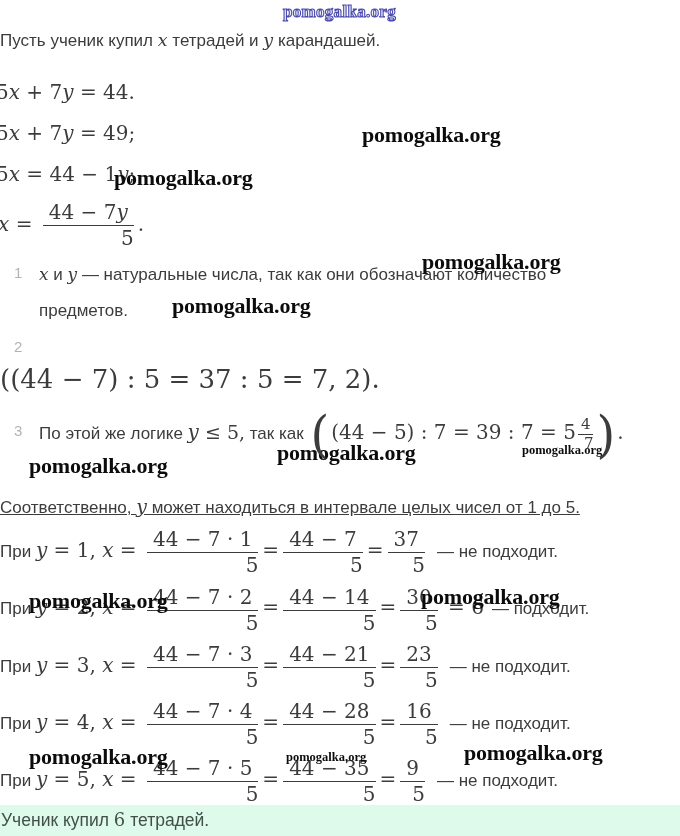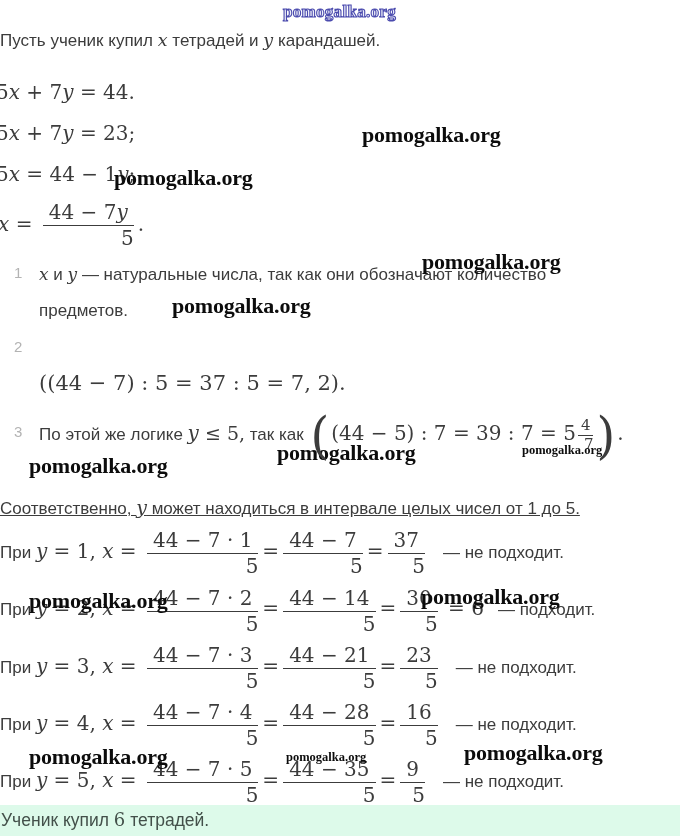--- a/index.html
+++ b/index.html
@@ -24,32 +24,32 @@
   
   .eq-frac{margin-top:14px;margin-left:-2px;font-family:"DejaVu Serif",serif;font-size:20px;line-height:48px;}
   
   .olist{margin-top:12px;}
   .oitem{display:flex;margin-top:0;}
   .oitem .onum{width:25px;padding-left:14px;flex:none;color:#b3b3b3;font-size:15px;padding-top:2px;}
   .oitem .obody{width:575px;font-size:17px;}
   .item1 .obody{line-height:36px;margin-top:-6px;}
   .item2{margin-top:7px;}
   .item3{margin-top:10px;}
-  .oformula{padding-left:39px;margin-top:16px;font-family:"DejaVu Serif",serif;font-size:21px;}
+  .oformula{margin-top:9px;font-family:"DejaVu Serif",serif;font-size:26px;}
   .item3row{line-height:56px;white-space:nowrap;}
   .bigp{font-family:"DejaVu Serif",serif;font-size:48px;font-weight:400;vertical-align:middle;
         display:inline-block;line-height:0.9;transform:scaleY(1.05);margin:0 2px;}
   
   .interval{margin-top:33px;font-size:17px;text-decoration:underline;}
   
   .cases{margin-top:7px;}
   .case-row{line-height:50px;white-space:nowrap;margin-top:5px;}
   .case-row .sans{font-size:17px;}
   .case-row .mi,.case-row .mn{font-size:20px;}
-  .verdict{margin-left:14px;}
+  .verdict{margin-left:8px;}
   
   .conclusion{margin-top:10px;font-size:17px;}
   
   .answer-bar{position:absolute;left:0;bottom:0;width:680px;height:31px;background:#ddfaea;
               color:#43504a;font-size:17.5px;line-height:30px;padding-left:1px;}
   .answer-bar .mn{font-size:18px;color:#43504a;}
   
   .wm{position:absolute;font-weight:700;color:#0c0c0c;white-space:nowrap;
       font-family:Liberation Serif, serif;font-size:22px;letter-spacing:-0.2px;}
   .wm-sm{font-size:12.5px;font-weight:600;letter-spacing:0;}
@@ -76,21 +76,21 @@
   <span class="wm" style="left:464px;top:740px;">pomogalka.org</span>
 
   <div class="intro">
     <span class="sans">Пусть ученик купил </span><span class="mi">x</span><span class="sans"> тетрадей и </span><span class="mi">y</span><span class="sans"> карандашей.</span>
   </div>
 
   <div class="eq eq1">
     <span class="mn">5</span><span class="mi">x</span><span class="mn"> + 7</span><span class="mi">y</span><span class="mn"> = 44.</span>
   </div>
   <div class="eq eqn">
-    <span class="mn">5</span><span class="mi">x</span><span class="mn"> + 7</span><span class="mi">y</span><span class="mn"> = 23;</span>
+    <span class="mn">5</span><span class="mi">x</span><span class="mn"> + 7</span><span class="mi">y</span><span class="mn"> = 49;</span>
   </div>
   <div class="eq eqn">
     <span class="mn">5</span><span class="mi">x</span><span class="mn"> = 44 − 1</span><span class="mi">y</span><span class="mn">;</span>
   </div>
 
   <div class="eq-frac">
     <span class="mi">x</span><span class="mn"> = </span><span class="frac"><span class="num"><span class="mn">44 − 7</span><span class="mi">y</span></span><span class="den">5</span></span><span class="mn">.</span>
   </div>
 
   <div class="olist">

